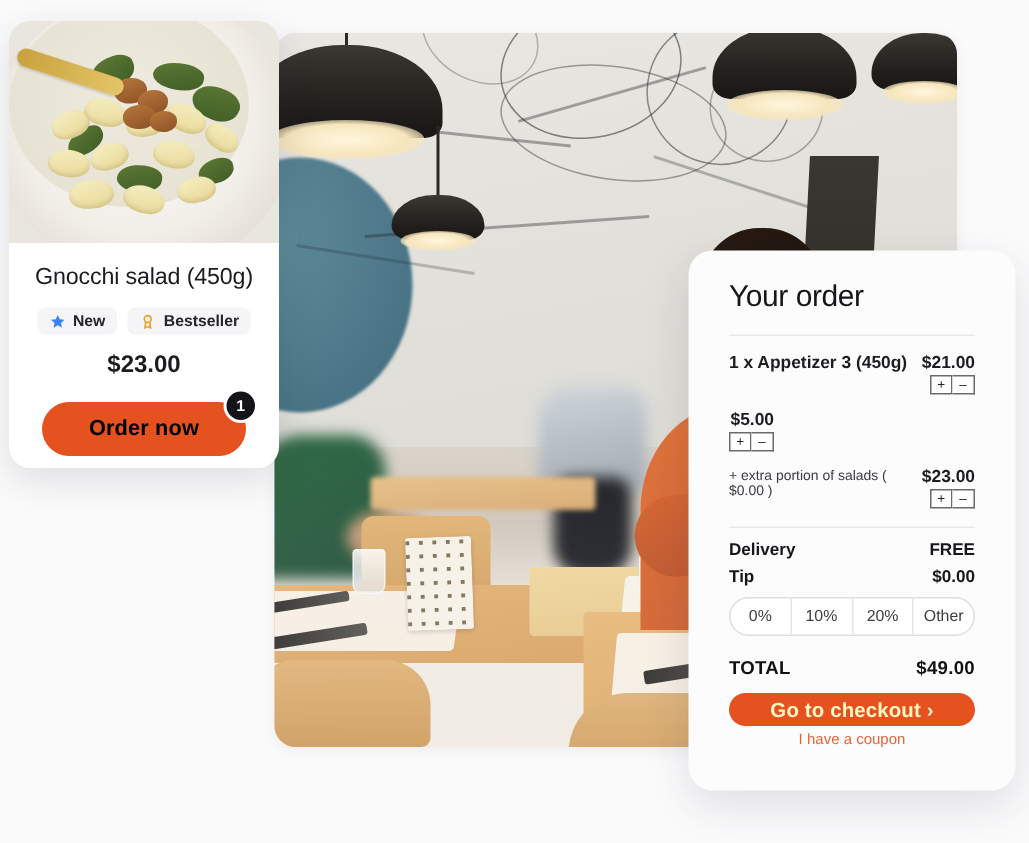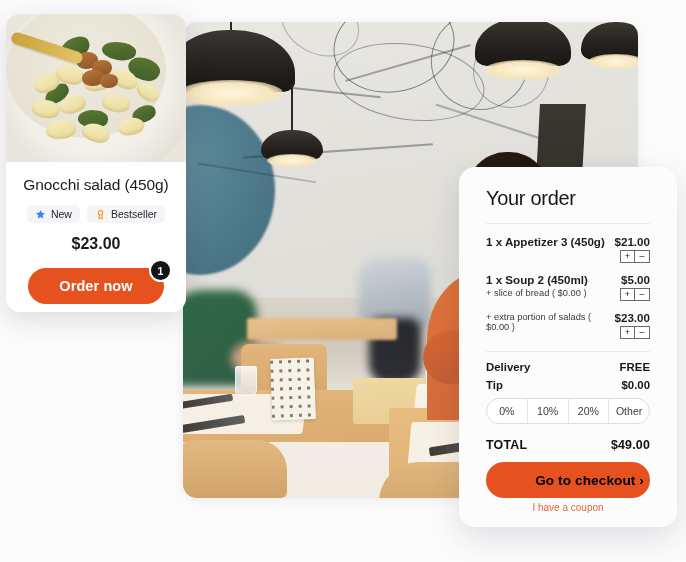--- a/index.html
+++ b/index.html
@@ -221,28 +221,28 @@
     background:linear-gradient(160deg,#b8773c,#8c5125);
   }
   .dish-body{padding:14px 10px 0;text-align:center;}
   .dish-title{
     font-size:15.5px;color:#1c1c20;letter-spacing:-.1px;margin:0 0 11px;
   }
   .badges{display:flex;justify-content:center;gap:7px;margin-bottom:12px;}
   .badge{
     display:flex;align-items:flex-end;gap:5px;
     background:#f5f5f7;border-radius:5px;padding:3px 8px;
-    font-size:10.5px;color:#25252b;font-weight:400;
+    font-size:10.5px;color:#25252b;font-weight:700;
   }
   .badge svg{display:block;}
   .dish-price{font-size:16px;color:#1c1c20;font-weight:700;margin-bottom:15px;}
   .order-wrap{position:relative;padding:0 12px;}
   .order-btn{
     display:block;width:100%;border:0;cursor:pointer;
-    background:#e5511f;color:#ffffff;border-radius:22px;
+    background:#e5511f;color:#000000;border-radius:22px;
     height:36px;font-size:14.5px;font-weight:600;letter-spacing:.1px;
     font-family:inherit;
   }
   .qty-badge{
     position:absolute;right:4px;top:-9px;width:19px;height:19px;border-radius:50%;
     background:#141418;color:#fff;font-size:10.5px;font-weight:700;
     display:flex;align-items:center;justify-content:center;
     border:2px solid #fff;
   }
 
@@ -274,23 +274,23 @@
     display:flex;border:1px solid #dededf;border-radius:14px;overflow:hidden;
     margin:7px 0 14px;background:#fff;
   }
   .tip{
     flex:1;text-align:center;font-size:10.6px;color:#3c3c42;padding:6px 0;cursor:pointer;
     border-left:1px solid #e4e4e6;
   }
   .tip:first-child{border-left:0;}
   .total-row{display:flex;justify-content:space-between;font-size:12.4px;font-weight:800;color:#111;letter-spacing:.2px;margin-bottom:10px;}
   .checkout{
-    display:block;width:100%;border:0;cursor:pointer;height:36px;
-    background:#e5511f;color:#000000;border-radius:19px;
-    font-size:13.6px;font-weight:600;font-family:inherit;letter-spacing:.1px;text-align:right;
+    display:block;width:100%;border:0;cursor:pointer;height:22px;
+    background:#e5511f;color:#fef9c3;border-radius:19px;
+    font-size:13.6px;font-weight:600;font-family:inherit;letter-spacing:.1px;
   }
   .min-order{text-align:center;font-size:9.6px;color:#5a5a60;margin-top:9px;}
   .coupon{display:block;text-align:center;font-size:10px;color:#e5653a;margin-top:4px;cursor:pointer;text-decoration:none;}
 </style>
 </head>
 <body>
 
 <div class="stage">
 
   <div class="photo">
@@ -457,24 +457,20 @@
           <div class="stepper">
             <button>+</button>
             <button>–</button>
           </div>
         </div>
       </div>
     </div>
 
     <div class="item">
       <div class="item-row">
-        <div>
-          <div class="item-name">1 x Soup 2 (450ml)</div>
-          <div class="item-sub">+ slice of bread ( $0.00 )</div>
-        </div>
         <div class="row-right">
           <div class="item-price">$5.00</div>
           <div class="stepper">
             <button>+</button>
             <button>–</button>
           </div>
         </div>
       </div>
     </div>
 

